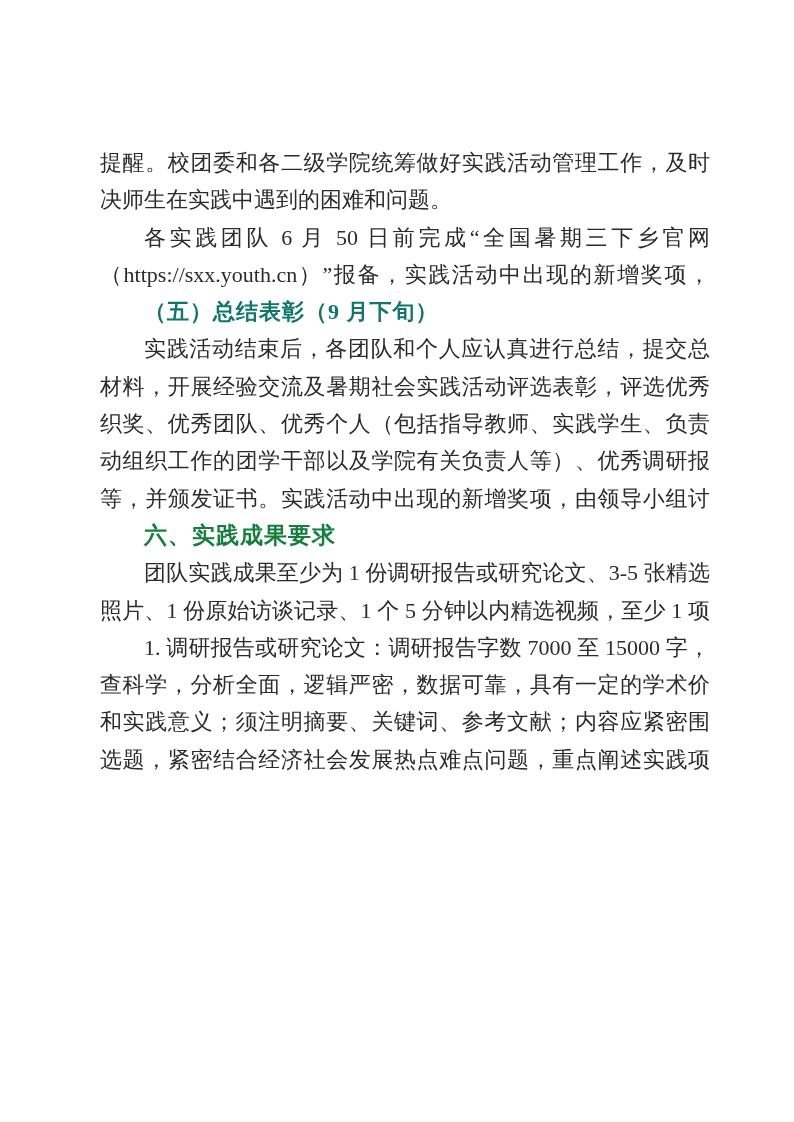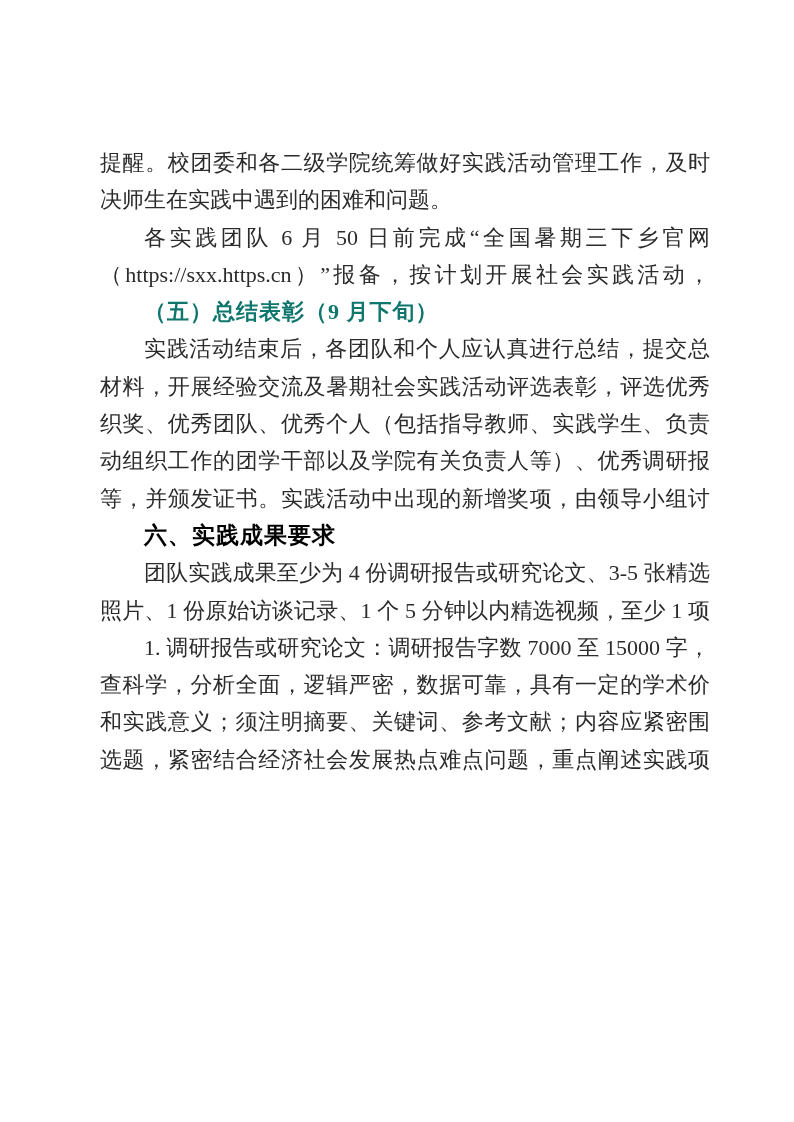--- a/index.html
+++ b/index.html
@@ -46,40 +46,40 @@
       font-weight: 600;
       color: #0f766e;
       letter-spacing: 1px;
     }
     .line.hei-heading {
       text-align: left;
       text-align-last: left;
       font-family: "Liberation Sans", "DejaVu Sans", sans-serif;
       font-weight: 700;
       font-size: 23px;
-      color: #000000;
+      color: #15803d;
       letter-spacing: 1px;
     }
   </style>
 </head>
 <body>
 
 <div class="page">
   <div class="textblock">
     <div class="line">提醒。校团委和各二级学院统筹做好实践活动管理工作，及时解</div>
     <div class="line paraend">决师生在实践中遇到的困难和问题。</div>
     <div class="line indent">各实践团队 6 月 50 日前完成“全国暑期三下乡官网</div>
-    <div class="line">（https://sxx.https.cn）”报备，按计划开展社会实践活动，</div>
+    <div class="line">（https://sxx.youth.cn）”报备，实践活动中出现的新增奖项，</div>
     <div class="line kai-heading indent">（五）总结表彰（9 月下旬）</div>
     <div class="line indent">实践活动结束后，各团队和个人应认真进行总结，提交总结</div>
     <div class="line">材料，开展经验交流及暑期社会实践活动评选表彰，评选优秀组</div>
     <div class="line">织奖、优秀团队、优秀个人（包括指导教师、实践学生、负责活</div>
     <div class="line">动组织工作的团学干部以及学院有关负责人等）、优秀调研报告</div>
     <div class="line">等，并颁发证书。实践活动中出现的新增奖项，由领导小组讨论</div>
     <div class="line hei-heading indent">六、实践成果要求</div>
-    <div class="line indent">团队实践成果至少为 4 份调研报告或研究论文、3-5 张精选</div>
+    <div class="line indent">团队实践成果至少为 1 份调研报告或研究论文、3-5 张精选</div>
     <div class="line">照片、1 份原始访谈记录、1 个 5 分钟以内精选视频，至少 1 项</div>
     <div class="line indent">1. 调研报告或研究论文：调研报告字数 7000 至 15000 字，</div>
     <div class="line">查科学，分析全面，逻辑严密，数据可靠，具有一定的学术价值</div>
     <div class="line">和实践意义；须注明摘要、关键词、参考文献；内容应紧密围绕</div>
     <div class="line">选题，紧密结合经济社会发展热点难点问题，重点阐述实践项目</div>
   </div>
 </div>
 
 </body></html>

